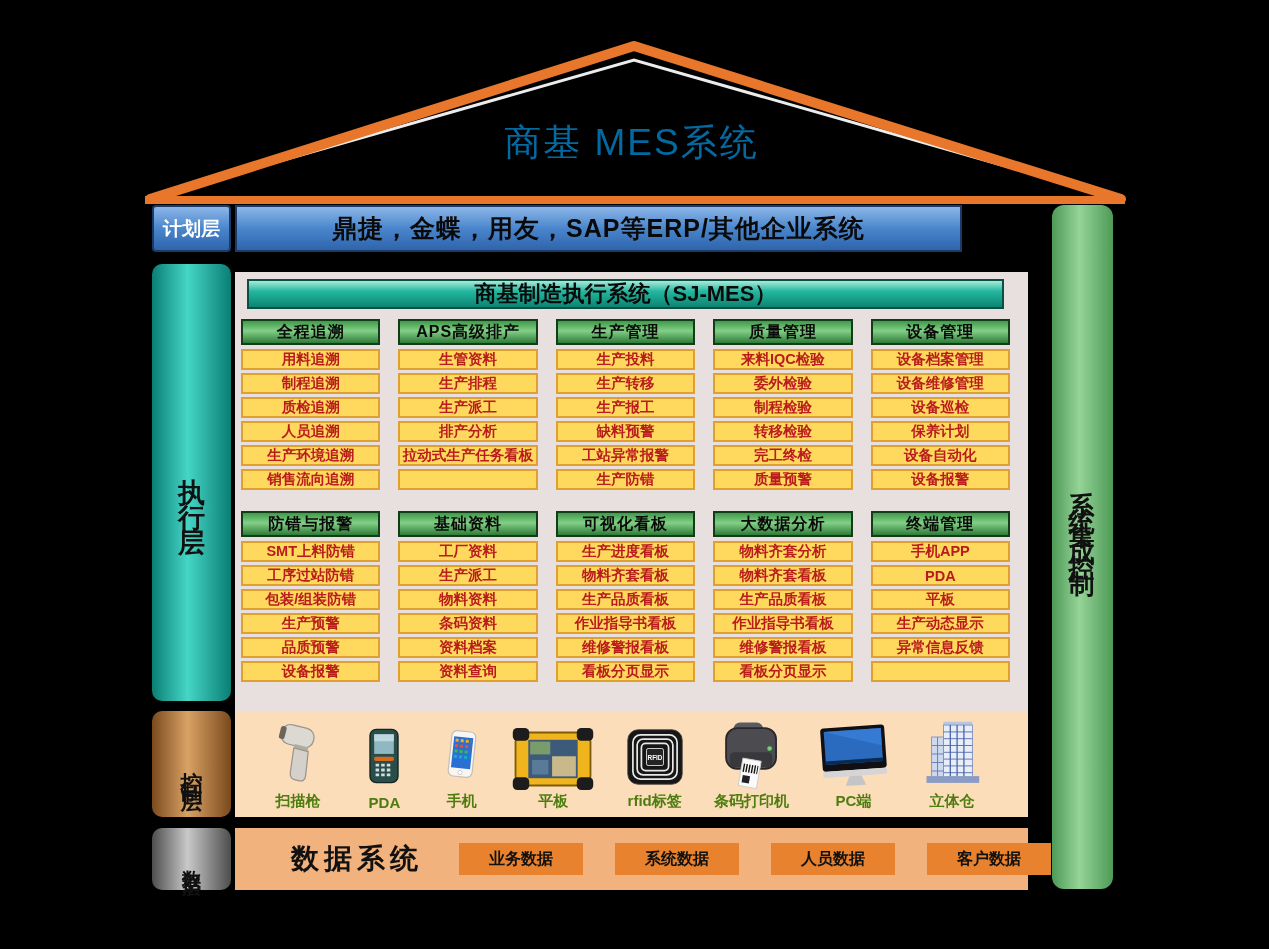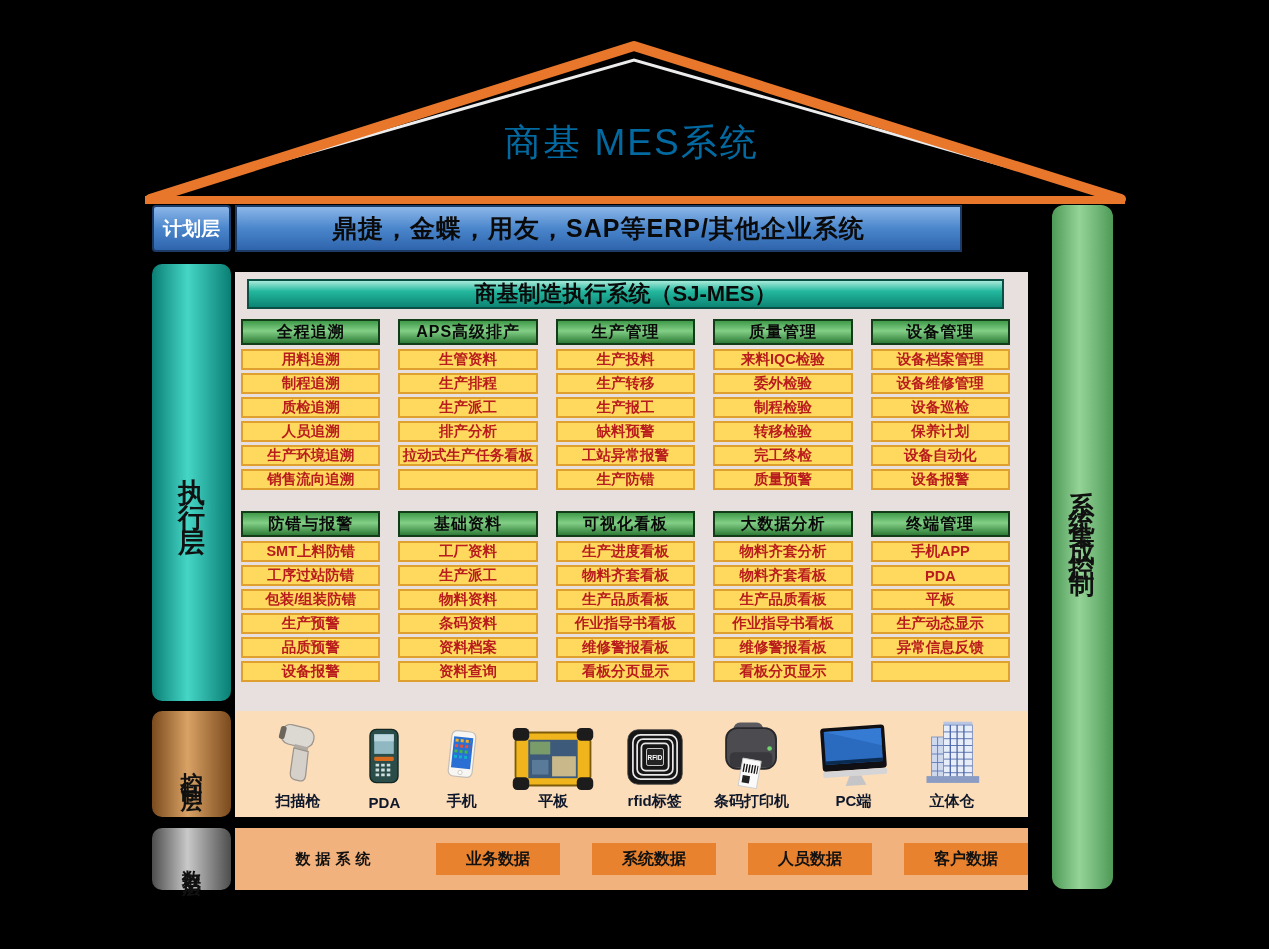--- a/index.html
+++ b/index.html
@@ -57,27 +57,27 @@
   .mod-item{height:21px;margin-bottom:3px;border:2px solid #DFA02F;background:#FFD95E;
     display:flex;align-items:center;justify-content:center;white-space:nowrap;
     font-size:14.5px;font-weight:bold;color:#b91c1c;}
 
   
   .control-row{left:235px;top:711px;width:793px;height:106px;background:#FCDDB9;
     display:flex;align-items:flex-end;justify-content:space-between;
     padding:5px 42px 6px 30px;}
   .device{display:flex;flex-direction:column;align-items:center;}
   .device .icon{display:flex;align-items:flex-end;height:74px;}
-  .device .dev-label{font-size:15px;font-weight:bold;color:#0f172a;white-space:nowrap;margin-top:1px;}
+  .device .dev-label{font-size:15px;font-weight:bold;color:#4d7c0f;white-space:nowrap;margin-top:1px;}
 
   
   .data-row{left:235px;top:828px;width:793px;height:62px;background:#F2B27D;
     display:flex;align-items:center;}
   .data-system-label{margin-left:56px;width:112px;text-align:center;
-    font-size:15px;font-weight:bold;color:#111;letter-spacing:5px;white-space:nowrap;}
+    font-size:28px;font-weight:bold;color:#111;letter-spacing:5px;white-space:nowrap;}
   .data-boxes{display:flex;gap:32px;margin-left:56px;}
   .data-box{width:124px;height:32px;background:#E8822E;
     display:flex;align-items:center;justify-content:center;
     font-size:16px;font-weight:bold;color:#111;white-space:nowrap;}
 </style>
 </head>
 <body>
 
 <div class="stage">
 

